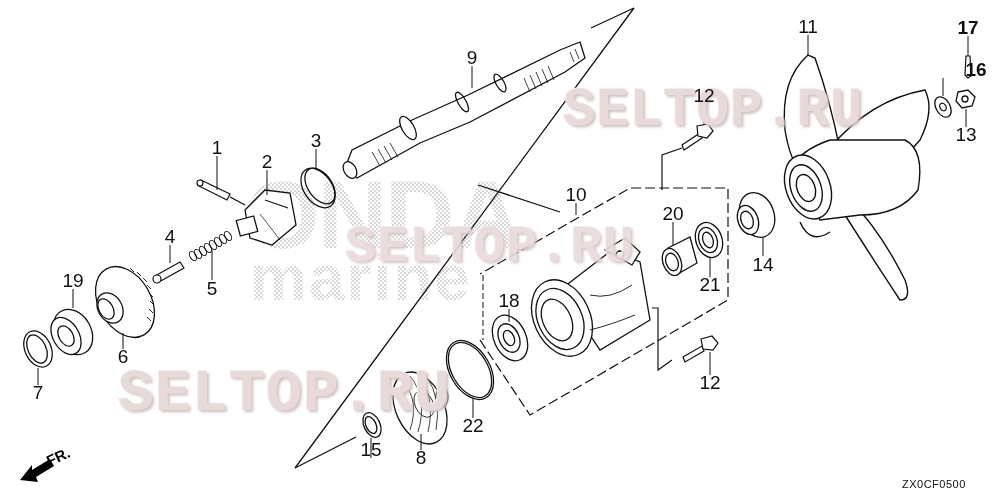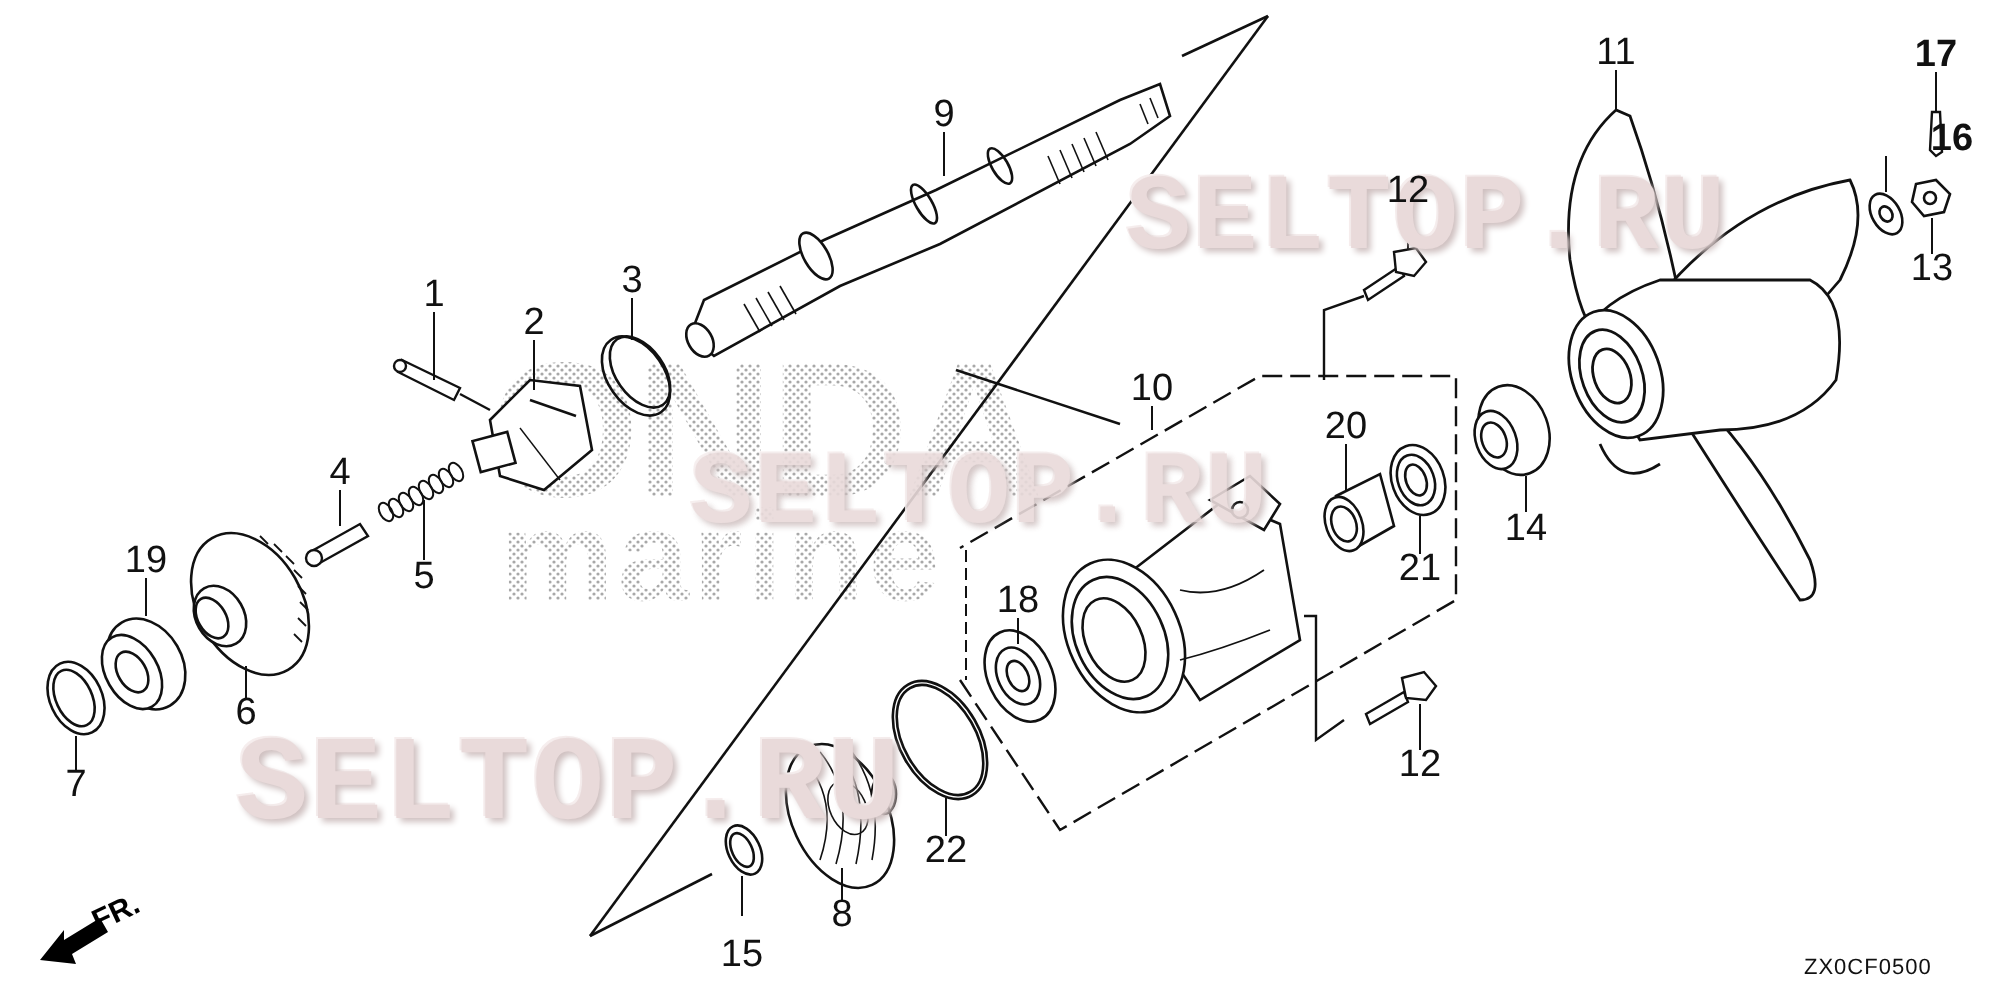--- a/index.html
+++ b/index.html
@@ -266,21 +266,21 @@
     <div class="callout" style="left: 123px; top: 357px;">6</div>
     <div class="callout" style="left: 38px; top: 393px;">7</div>
     <div class="callout" style="left: 421px; top: 458px;">8</div>
     <div class="callout" style="left: 472px; top: 58px;">9</div>
     <div class="callout" style="left: 576px; top: 195px;">10</div>
     <div class="callout" style="left: 808px; top: 27px;">11</div>
     <div class="callout" style="left: 704px; top: 96px;">12</div>
     <div class="callout" style="left: 710px; top: 383px;">12</div>
     <div class="callout" style="left: 966px; top: 135px;">13</div>
     <div class="callout" style="left: 763px; top: 265px; text-align: right;">14</div>
-    <div class="callout" style="left: 371px; top: 478px;">15</div>
+    <div class="callout" style="left: 371px; top: 450px;">15</div>
     <div class="callout" style="left: 976px; top: 70px; font-weight: bold;">16</div>
     <div class="callout" style="left: 968px; top: 28px; font-weight: bold;">17</div>
     <div class="callout" style="left: 509px; top: 301px;">18</div>
     <div class="callout" style="left: 73px; top: 281px;">19</div>
     <div class="callout" style="left: 673px; top: 214px;">20</div>
     <div class="callout" style="left: 710px; top: 285px;">21</div>
     <div class="callout" style="left: 473px; top: 426px;">22</div>
   </div>
 
 <div class="fr" style="left:46px; top:448px;">FR.</div>

